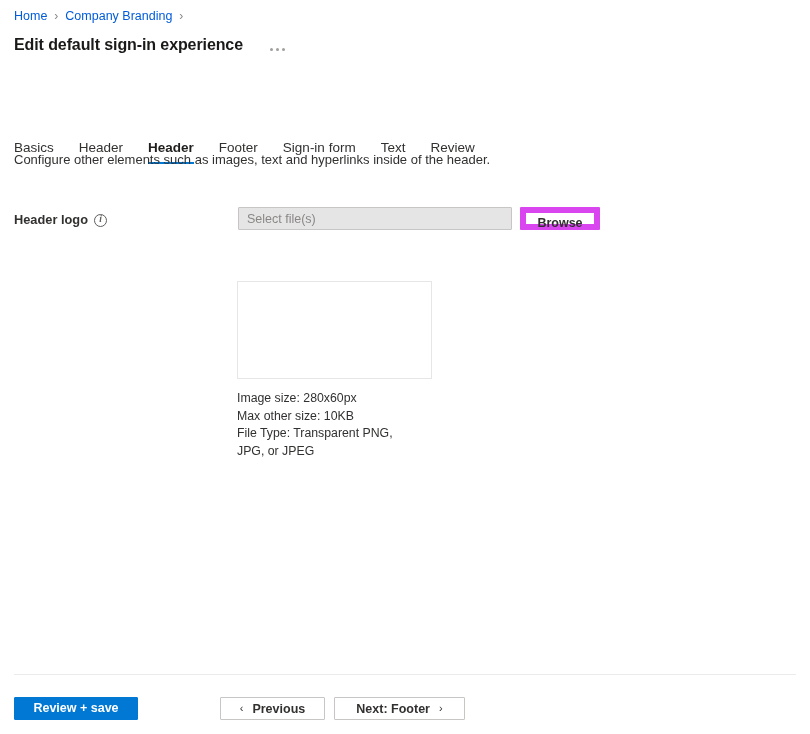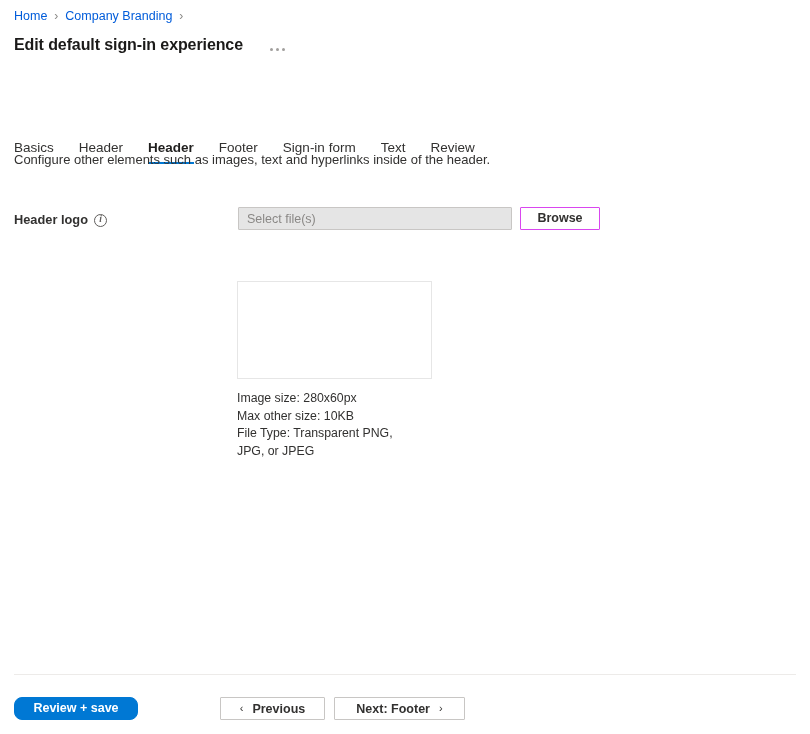--- a/index.html
+++ b/index.html
@@ -165,21 +165,21 @@
   .file-input::placeholder { color: #8a8886; opacity: 1; }
 
   .browse-button {
     position: absolute;
     left: 520px;
     top: 207px;
     width: 80px;
     height: 23px;
     box-sizing: border-box;
     background: #ffffff;
-    border: 1px solid #d946ef;
+    border: 6px solid #d946ef;
     border-radius: 1px;
     font-family: "Liberation Sans", sans-serif;
     font-size: 12.5px;
     font-weight: 600;
     color: #323130;
     cursor: pointer;
     padding: 0;
     line-height: 21px;
   }
 
@@ -216,21 +216,21 @@
   }
   .review-save-button {
     position: absolute;
     left: 14px;
     top: 697px;
     width: 124px;
     height: 23px;
     box-sizing: border-box;
     background: #0078d4;
     border: 1px solid #0078d4;
-    border-radius: 8px;
+    border-radius: 1px;
     color: #ffffff;
     font-family: "Liberation Sans", sans-serif;
     font-size: 12.5px;
     font-weight: 600;
     cursor: pointer;
     padding: 0;
     line-height: 21px;
   }
 
   .nav-button {

